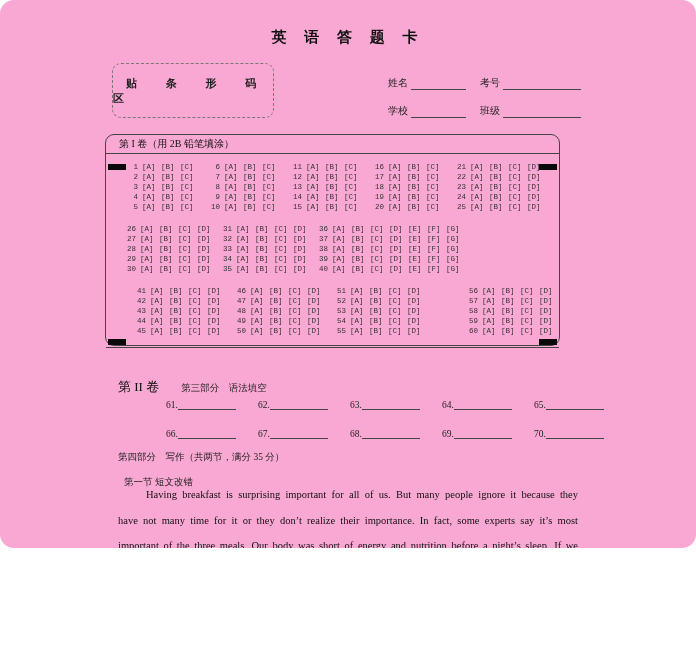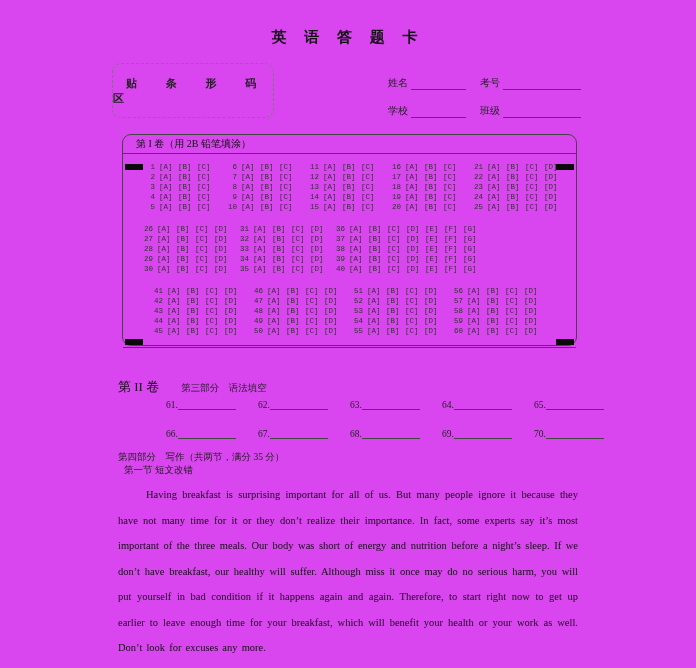--- a/index.html
+++ b/index.html
@@ -1,70 +1,70 @@
 <!DOCTYPE html>
 <html><head>
 <meta charset="utf-8">
 <style>
   html,body{margin:0;padding:0;background:#ffffff;}
-  .page{position:relative;width:696px;height:668px;background:#d946ef;overflow:hidden;
-        font-family:"Liberation Serif", serif;color:#222;}
+  .page{position:relative;width:696px;height:548px;background:#f9a8d4;overflow:hidden;
+        font-family:"Liberation Serif", serif;color:#222;border-radius:14px;}
 
   
   .title{position:absolute;left:118px;top:28px;width:460px;text-align:center;
          font-size:15px;font-weight:bold;letter-spacing:7px;color:#111;}
 
   
   .barcode{position:absolute;left:112px;top:63px;width:160px;height:53px;
            border:1px dashed #777;border-radius:9px;display:flex;align-items:center;justify-content:flex-end;}
   .barcode span{font-size:11px;font-weight:bold;letter-spacing:13px;text-indent:13px;color:#222;}
 
   
   .fields{position:absolute;left:388px;top:76px;width:200px;font-size:10px;}
   .frow{height:14px;margin-bottom:14px;white-space:nowrap;}
   .flabel{display:inline-block;vertical-align:bottom;color:#222;}
   .fline{display:inline-block;vertical-align:bottom;height:11px;border-bottom:1px solid #444;}
   .w1{width:55px;margin-right:12px;}
   .w2{width:78px;}
 
   
-  .p1box{position:absolute;left:122px;top:134px;width:455px;height:212px;
+  .p1box{position:absolute;left:105px;top:134px;width:455px;height:212px;
          border:1px solid #444;border-radius:9px;box-sizing:border-box;}
   .p1head{height:18px;line-height:18px;padding-left:13px;font-size:10px;color:#111;
           border-bottom:1px solid #444;}
   .gridwrap{position:relative;height:185px;border-bottom:1px solid #444;}
   .mark{position:absolute;width:18px;height:6px;background:#0a0a0a;}
   .mtl{left:2px;top:2px;} .mtr{right:2px;top:2px;}
   .mbl{left:2px;bottom:2px;} .mbr{right:2px;bottom:2px;}
 
   .block{font-family:"Liberation Mono", monospace;font-size:7.5px;color:#333;}
   .b1{margin-top:8px;padding-left:16px;}
   .b2{margin-top:12px;padding-left:14px;}
   .b3{margin-top:12px;padding-left:24px;}
   .grow{height:10px;line-height:10px;white-space:nowrap;}
   .grp{display:inline-block;}
   .b1 .grp{width:82px;} .b1 .grp:last-child{width:98px;}
   .b2 .grp{width:96px;} .b2 .grp:last-child{width:auto;}
-  .b3 .grp{width:100px;} .b3 .grp:last-child{width:96px;}
+  .b3 .grp{width:100px;} .b3 .grp:last-child{width:96px;margin-left:32px;}
   .qnum{display:inline-block;width:16px;margin-right:4px;text-align:right;}
   .opt{display:inline-block;width:19px;}
 
   
   .p2head{position:absolute;left:118px;top:377px;white-space:nowrap;}
   .p2title{font-size:13px;color:#111;}
   .p2section{font-size:9.5px;margin-left:18px;color:#222;}
 
   .blanks{position:absolute;left:118px;top:398px;width:470px;display:flex;flex-wrap:wrap;row-gap:15px;}
   .blank-item{width:92px;height:14px;white-space:nowrap;font-size:9.5px;}
   .blank-num{display:inline-block;vertical-align:bottom;padding-left:48px;}
   .blank-line{display:inline-block;vertical-align:bottom;width:58px;height:11px;border-bottom:1px solid #444;}
 
   
   .p4head{position:absolute;left:118px;top:451px;font-size:9.5px;color:#222;}
-  .p4sub{position:absolute;left:124px;top:464px;font-size:9.5px;color:#222;}
+  .p4sub{position:absolute;left:124px;top:476px;font-size:9.5px;color:#222;}
 
   .essay{position:absolute;left:118px;top:482px;width:460px;margin:0;
          font-size:10.5px;line-height:25.5px;text-align:justify;text-indent:28px;
          word-spacing:1.5px;color:#111;}
 </style>
 </head>
 <body>
 
 <div class="page">
 

